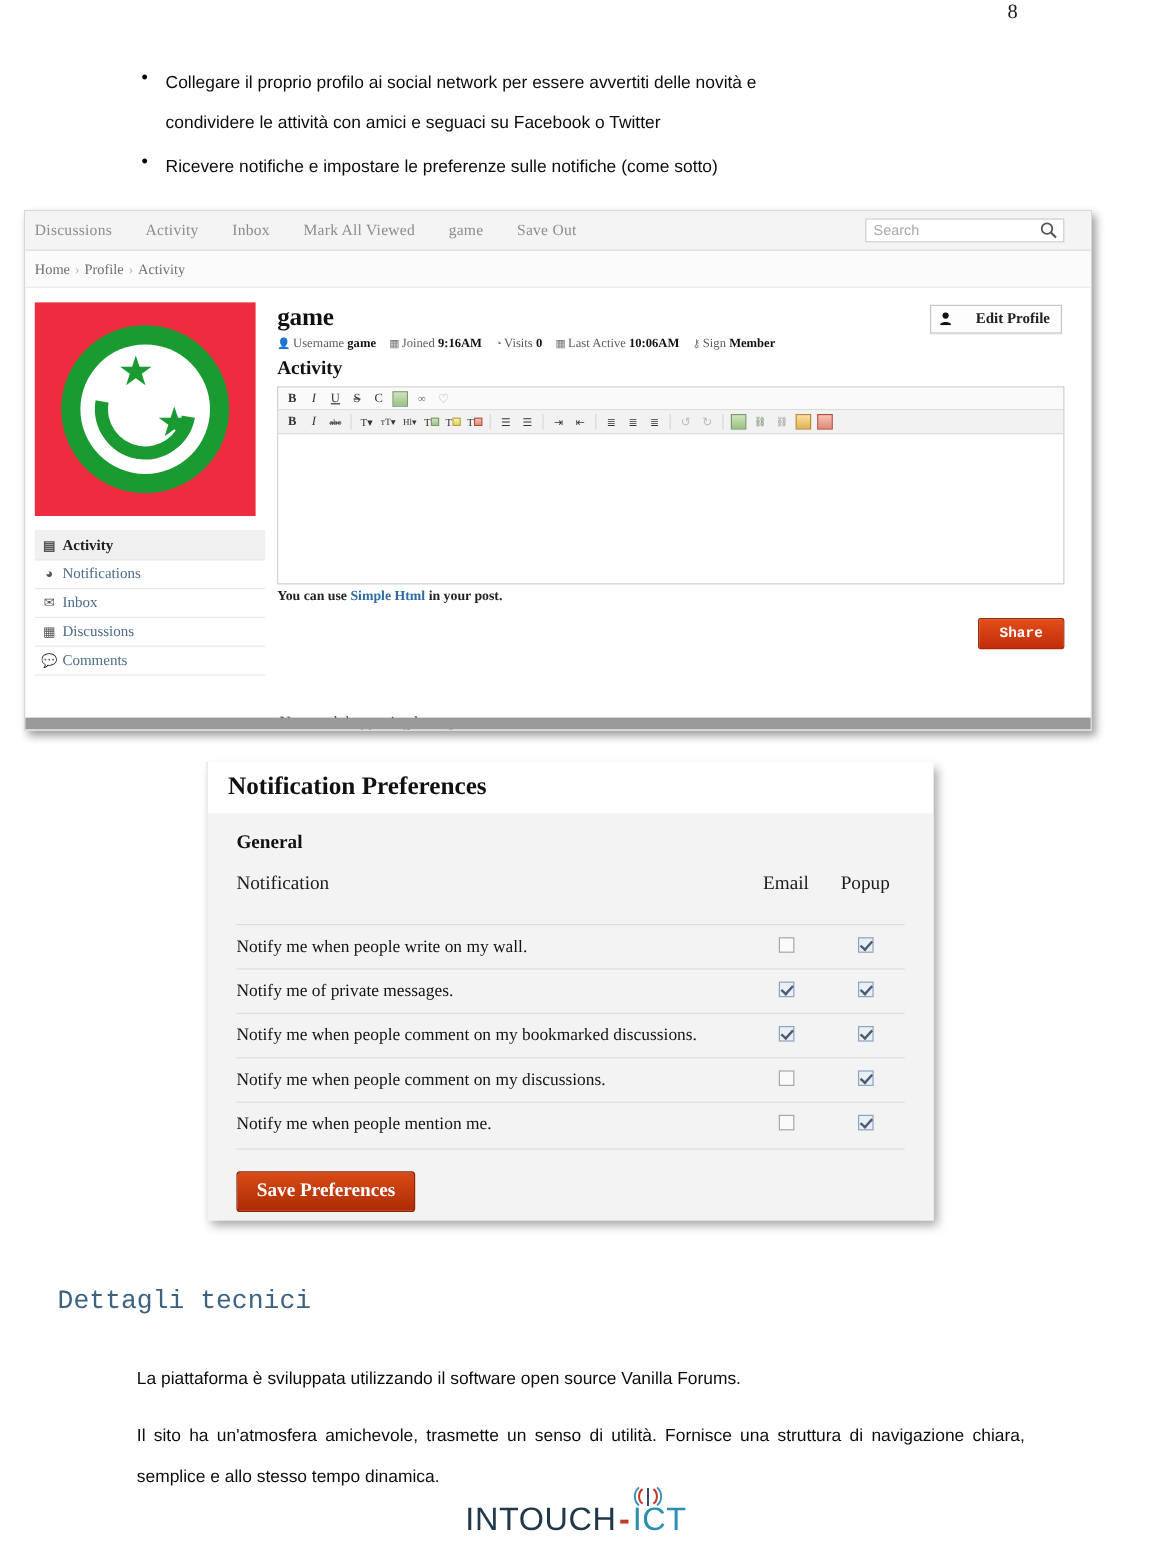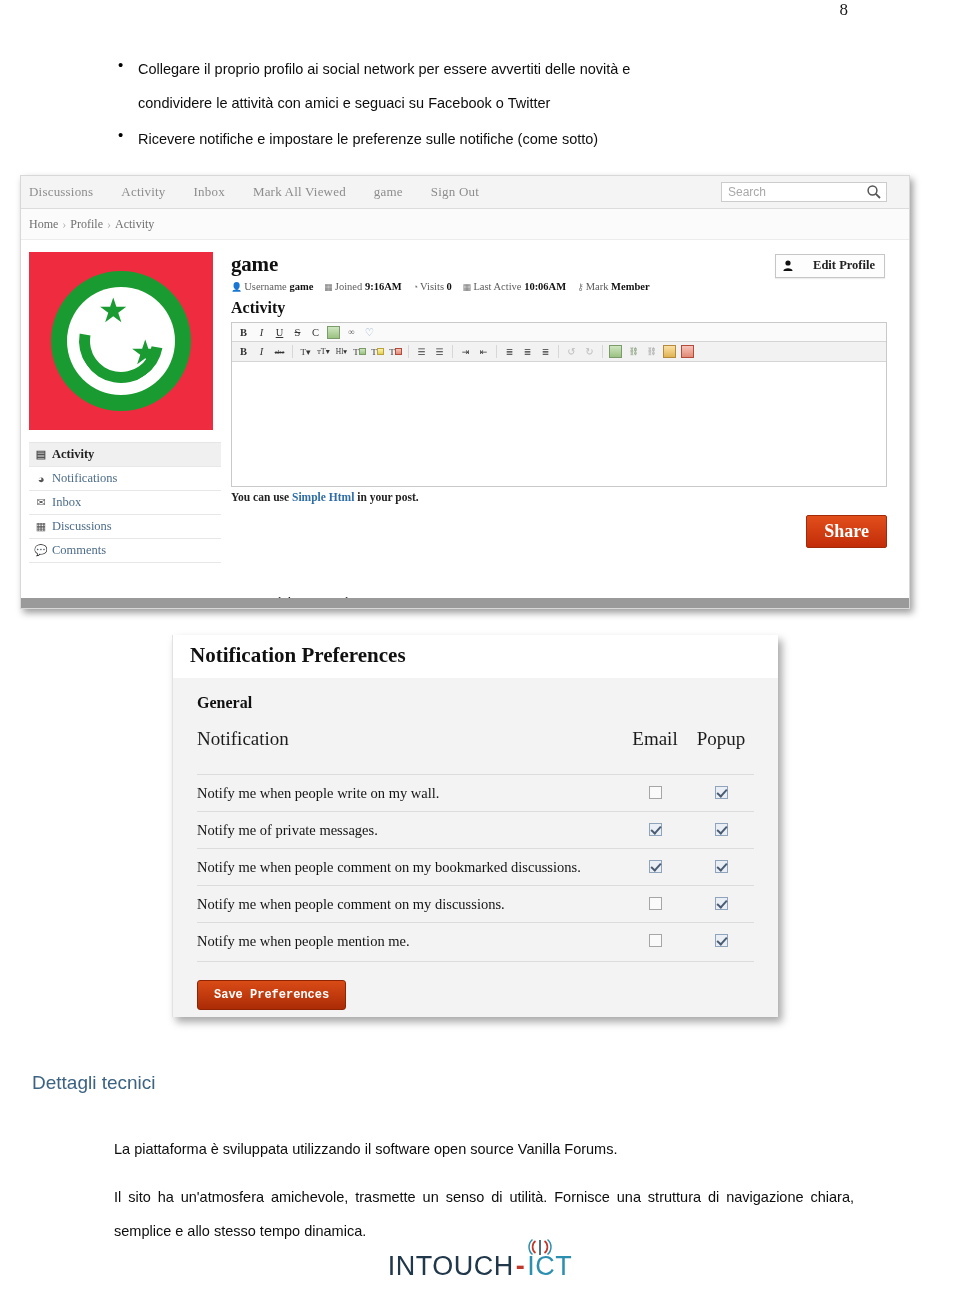--- a/index.html
+++ b/index.html
@@ -314,26 +314,26 @@
   .s1-hint a { color: #2e6ca6; text-decoration: none; }
   .s1-sharewrap {
     margin-top: 12px;
     margin-right: 12px;
     display: flex;
     justify-content: flex-end;
   }
   .s1-share {
     background: linear-gradient(#e24f1b,#c22d09);
     color: #fff;
-    font-size: 18px;
+    font-size: 12px;
     font-weight: bold;
     padding: 5px 17px;
     border: 1px solid #a32a08;
     border-radius: 2px;
-    font-family: Liberation Serif, serif;
+    font-family: Liberation Mono, monospace;
   }
   .s1-notmuch {
     position: absolute;
     left: 212px;
     bottom: -2px;
     font-size: 13px;
     color: #1e1e1e;
     font-family: "Liberation Serif", serif;
   }
   .s1-bottombar {
@@ -373,21 +373,21 @@
     font-size: 16px;
     font-weight: bold;
     color: #111;
     margin-bottom: 16px;
   }
   .s2-table {
     width: 100%;
     border-collapse: collapse;
   }
   .s2-table th {
-    font-size: 19px;
+    font-size: 16px;
     font-weight: normal;
     color: #1b1b1b;
     text-align: left;
     padding: 0 0 24px 0;
   }
   .s2-table th.c { text-align: center; width: 66px; }
   .s2-table td {
     font-size: 14.5px;
     color: #141414;
     padding: 6px 0 6px 0;
@@ -417,36 +417,36 @@
     height: 8px;
     border: solid #4a5c73;
     border-width: 0 2px 2px 0;
     transform: rotate(42deg);
   }
   .s2-savewrap { padding-top: 18px; border-top: 1px solid #dcdcdc; margin-top: 2px;}
   .s2-save {
     display: inline-block;
     background: linear-gradient(#d94b16,#ab2b06);
     color: #fff;
-    font-family: Liberation Mono, monospace;
-    font-size: 12px;
+    font-family: Liberation Serif, serif;
+    font-size: 16px;
     font-weight: bold;
     padding: 7px 16px;
     border: 1px solid #8e2404;
     border-radius: 3px;
   }
 
   
   .sect-heading {
     position: absolute;
-    left: 32px;
+    left: 48px;
     top: 1072px;
-    font-size: 19px;
+    font-size: 22px;
     color: #3d6383;
-    font-family: Liberation Sans, sans-serif;
+    font-family: Liberation Mono, monospace;
   }
   .body-para {
     position: absolute;
     left: 114px;
     width: 740px;
     font-size: 14.5px;
     color: #0d0d0d;
     line-height: 34px;
     text-align: justify;
   }
@@ -499,21 +499,21 @@
 </div>
 
 <div class="shot1">
 
   <div class="s1-navbar">
     <div class="s1-navitem">Discussions</div>
     <div class="s1-navitem">Activity</div>
     <div class="s1-navitem">Inbox</div>
     <div class="s1-navitem">Mark All Viewed</div>
     <div class="s1-navitem">game</div>
-    <div class="s1-navitem">Sign Out</div>
+    <div class="s1-navitem">Save Out</div>
 
     <div class="s1-search">
       <div class="s1-search-ph">Search</div>
       <svg class="s1-search-icon" viewBox="0 0 16 16">
         <circle cx="6.5" cy="6.5" r="4.4" fill="none" stroke="#555" stroke-width="1.5"></circle>
         <line x1="9.8" y1="9.8" x2="14" y2="14" stroke="#555" stroke-width="1.8"></line>
       </svg>
     </div>
   </div>
 
@@ -569,21 +569,21 @@
           <path d="M0.4 11 C0.4 7.4 9.6 7.4 9.6 11 Z" fill="#111"></path>
         </svg>
         <span>Edit Profile</span>
       </div>
 
       <div class="s1-meta">
         <span class="mi"><span class="gi">👤</span><span>Username</span> <b>game</b></span>
         <span class="mi"><span class="gi">▦</span><span>Joined</span> <b>9:16AM</b></span>
         <span class="mi"><span class="gi">◔</span><span>Visits</span> <b>0</b></span>
         <span class="mi"><span class="gi">▦</span><span>Last Active</span> <b>10:06AM</b></span>
-        <span class="mi"><span class="gi">⚷</span><span>Mark</span> <b>Member</b></span>
+        <span class="mi"><span class="gi">⚷</span><span>Sign</span> <b>Member</b></span>
       </div>
 
       <div class="s1-acttitle">Activity</div>
 
       <div class="s1-editor">
         <div class="s1-tbar">
           <span class="tb-btn" style="font-weight:bold">B</span>
           <span class="tb-btn" style="font-style:italic">I</span>
           <span class="tb-btn" style="text-decoration:underline">U</span>
           <span class="tb-btn" style="text-decoration:line-through">S</span>

